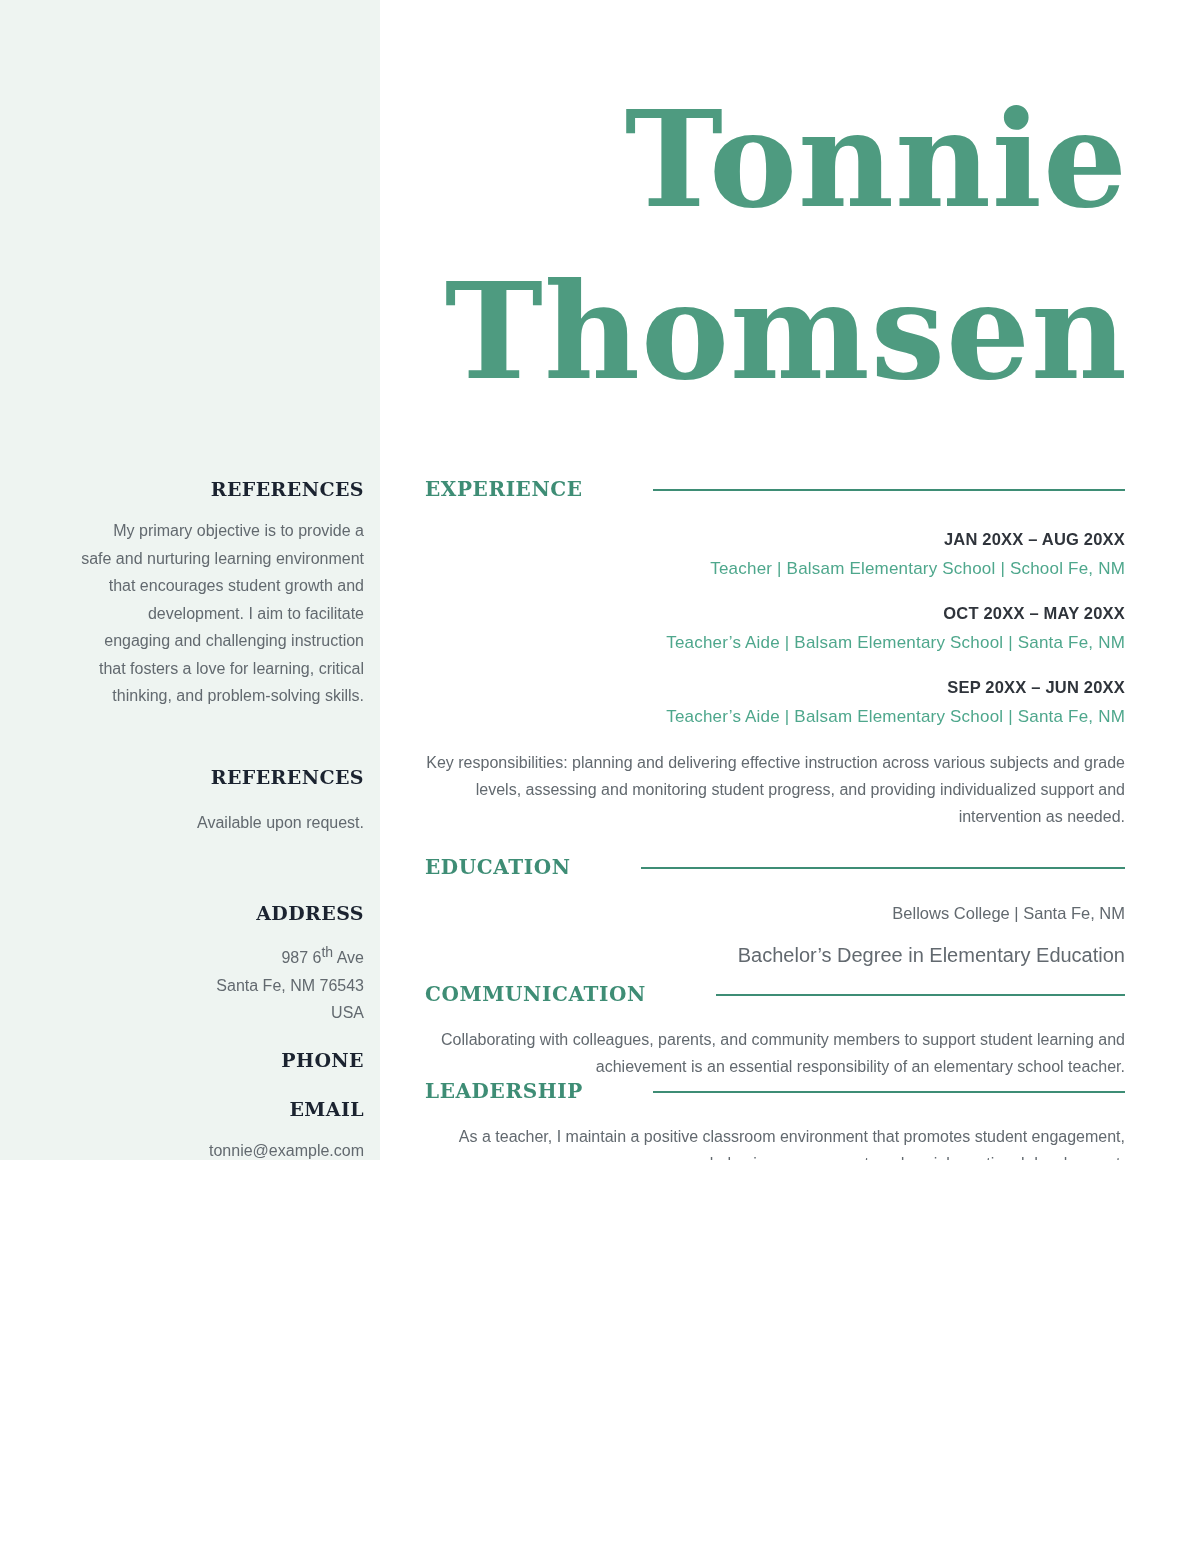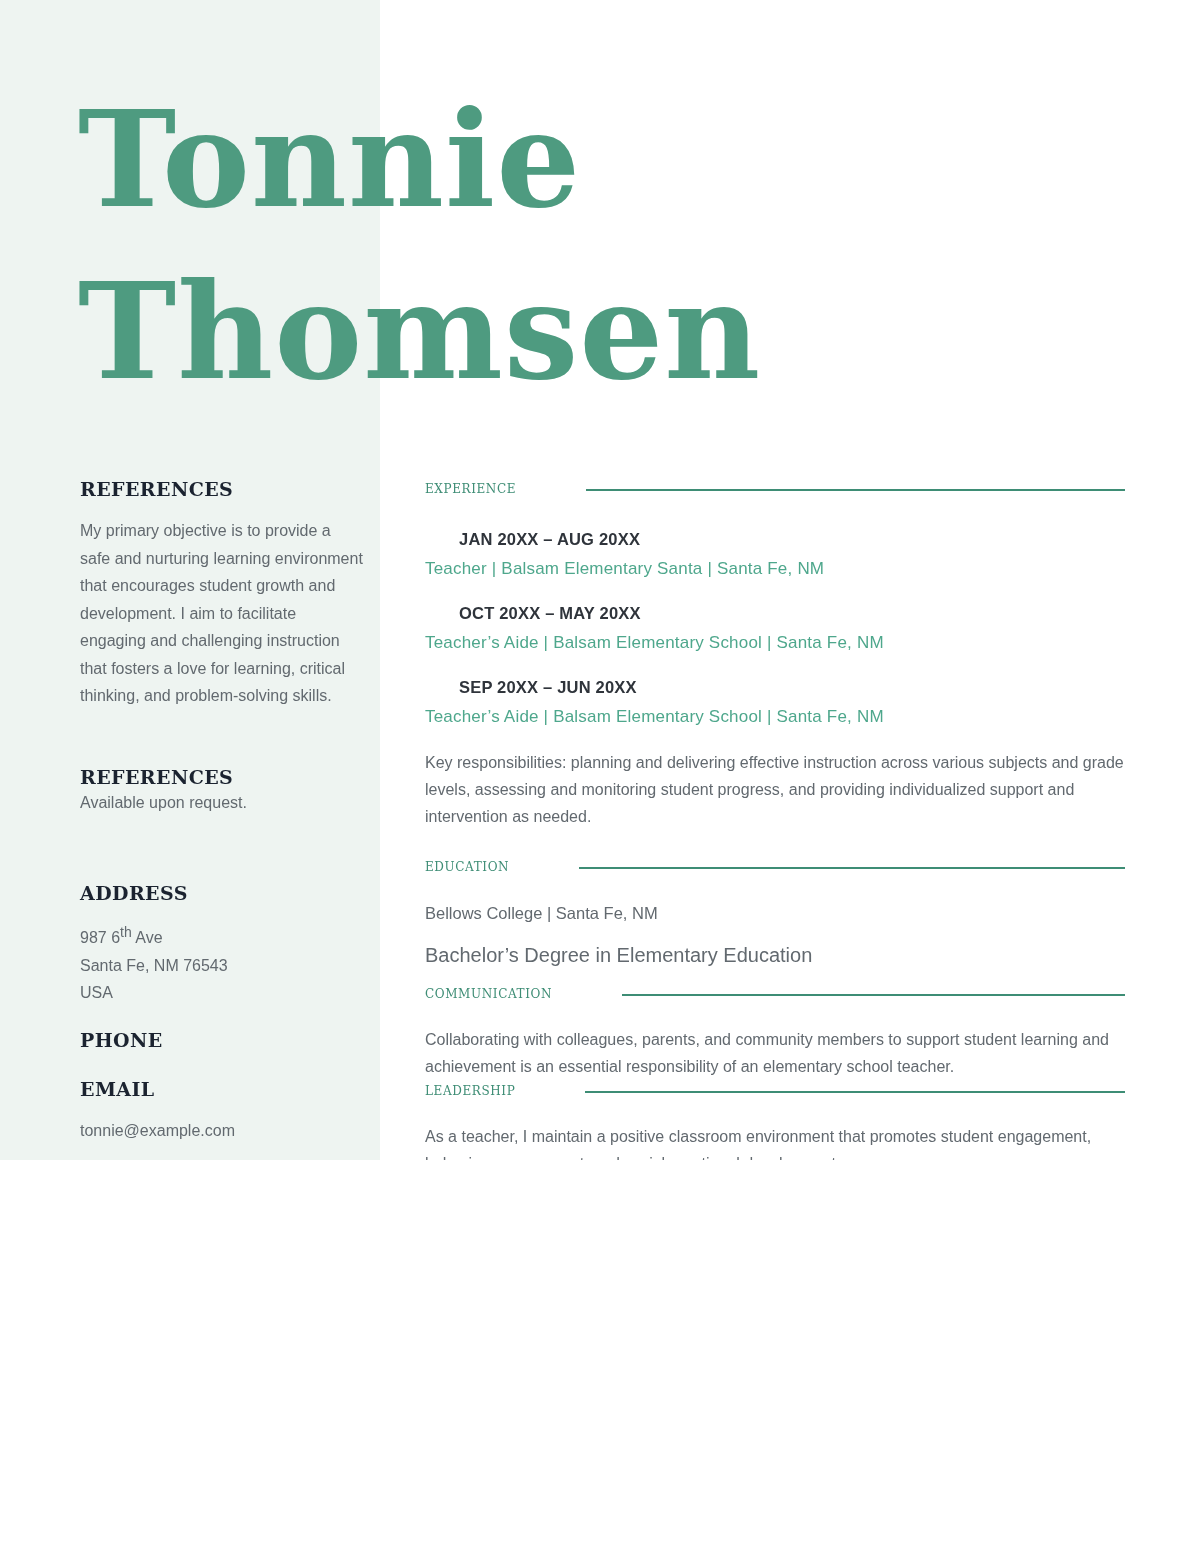--- a/index.html
+++ b/index.html
@@ -12,20 +12,21 @@
     --role-text:#4ea78c;
   }
   *{box-sizing:border-box;margin:0;padding:0;}
   html,body{background:#ffffff;}
   .page{
     position:relative;
     width:1200px;height:1160px;
     background:#ffffff;
     font-family:"Liberation Sans",sans-serif;
     overflow:hidden;
+    text-align:right;
   }
   .sidebar-bg{
     position:absolute;left:0;top:0;
     width:380px;height:1558px;
     background:var(--sidebar-bg);
   }
   
   .name-block{
     position:absolute;left:78px;top:74px;width:1050px;
   }
@@ -50,41 +51,41 @@
     letter-spacing:0.4px;
     color:var(--dark-heading);
   }
   .left-col p{
     font-size:16px;
     line-height:27.5px;
     color:var(--body-text);
   }
   .left-col .para{margin-top:16px;}
   .h-references{margin-top:56px;}
-  .p-references{}
+  .p-references{margin-top:20px;}
   .h-address{margin-top:66px;}
   .p-address{margin-top:14px;line-height:32px;}
   .p-address sup{font-size:14px;}
   .h-phone{margin-top:22px;}
   .p-phone{margin-top:14px;}
   .h-email{margin-top:26px;}
   .p-email{margin-top:16px;}
   .h-website{margin-top:22px;}
   .p-website{margin-top:18px;}
   
   .right-col{
     position:absolute;left:425px;top:478px;width:700px;
   }
   .sec-head{
     display:flex;align-items:center;
   }
   .sec-head h2{
     font-family:"DejaVu Serif","Liberation Serif",serif;
-    font-weight:400;
-    font-size:12px;
+    font-weight:700;
+    font-size:20px;
     line-height:23px;
     letter-spacing:0.6px;
     color:var(--heading-green);
     white-space:nowrap;
   }
   .sec-head .rule{
     flex:1;height:2px;
     margin-left:70px;
     background:var(--heading-green);
   }
@@ -160,21 +161,21 @@
 
   <main class="right-col">
     <section>
       <div class="sec-head">
         <h2>EXPERIENCE</h2>
         <div class="rule"></div>
       </div>
       <div class="exp-entries">
         <div class="exp-entry">
           <div class="exp-dates">JAN 20XX – AUG 20XX</div>
-          <div class="exp-role">Teacher | Balsam Elementary Santa | Santa Fe, NM</div>
+          <div class="exp-role">Teacher | Balsam Elementary School | School Fe, NM</div>
         </div>
         <div class="exp-entry">
           <div class="exp-dates">OCT 20XX – MAY 20XX</div>
           <div class="exp-role">Teacher’s Aide | Balsam Elementary School | Santa Fe, NM</div>
         </div>
         <div class="exp-entry">
           <div class="exp-dates">SEP 20XX – JUN 20XX</div>
           <div class="exp-role">Teacher’s Aide | Balsam Elementary School | Santa Fe, NM</div>
         </div>
       </div>

